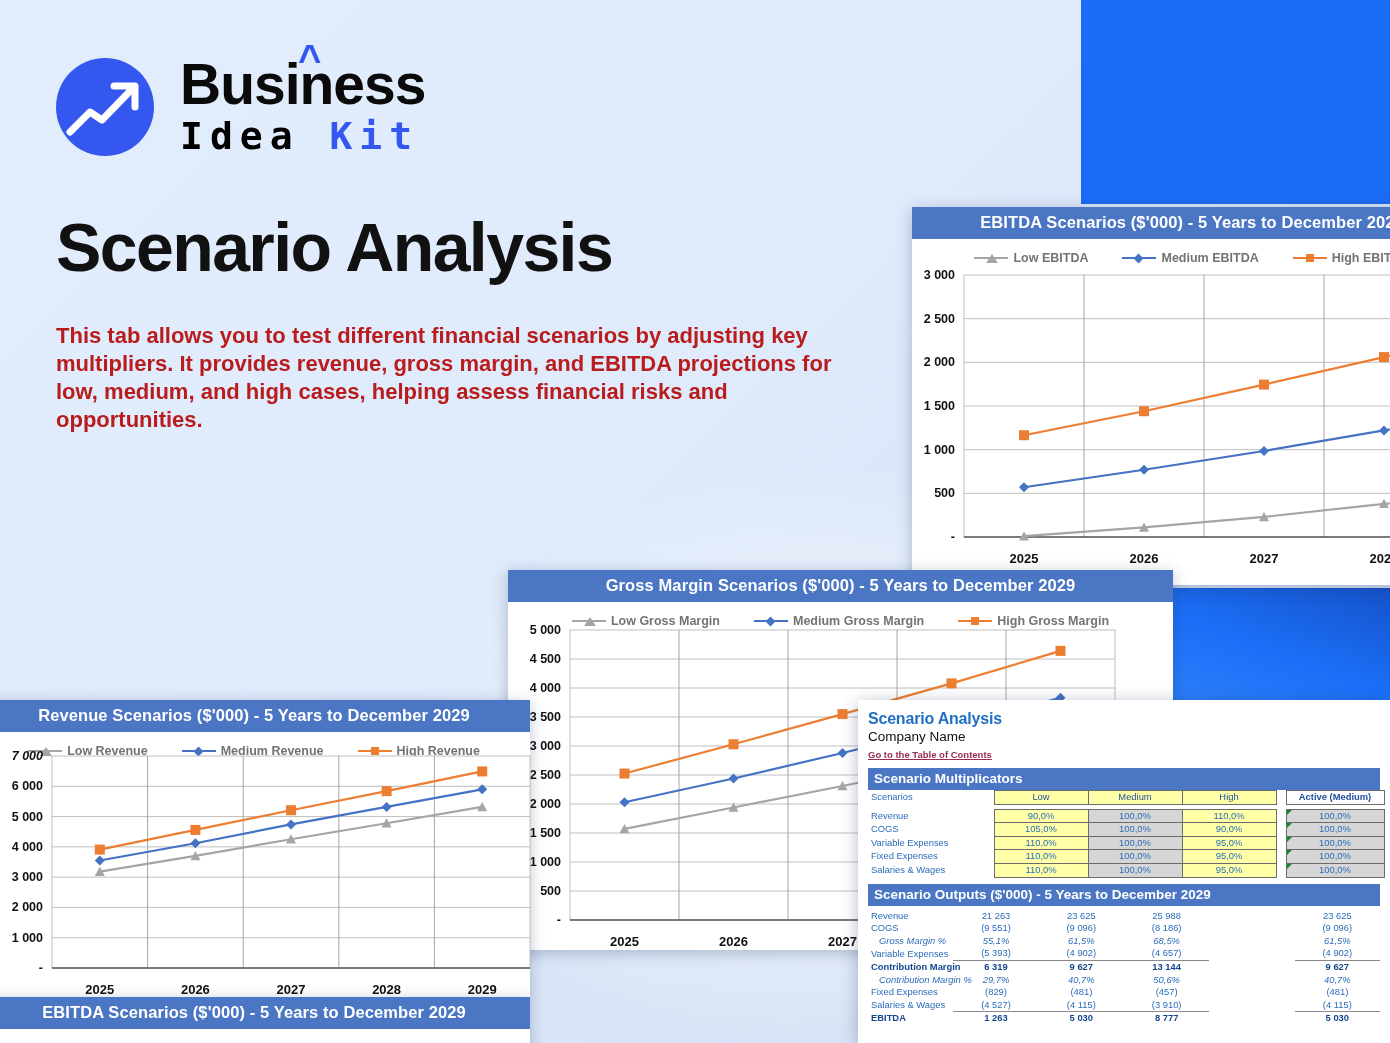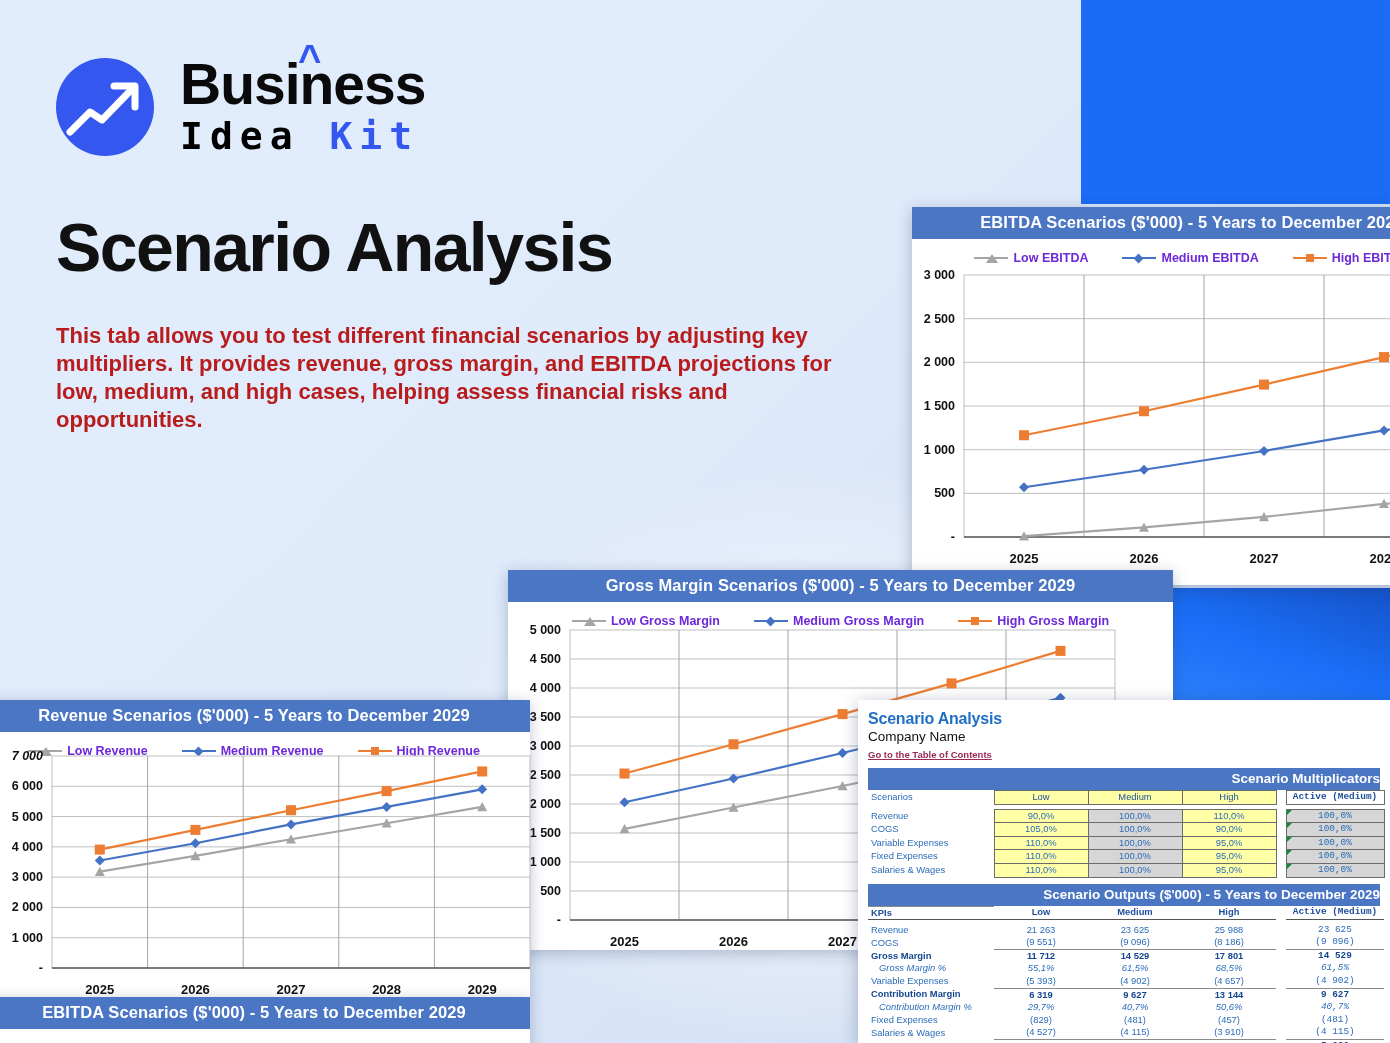--- a/index.html
+++ b/index.html
@@ -33,45 +33,45 @@
   #page-title{ position:absolute; left:56px; top:208px; font-size:68px; font-weight:bold;
       letter-spacing:-1.6px; color:#111; }
   #page-description{ position:absolute; left:56px; top:322px; width:800px; font-size:22px;
       font-weight:bold; line-height:1.27; color:#b91c1c; }
 
   
   .chart-card{ position:absolute; background:#fff; box-shadow:0 3px 14px rgba(40,60,100,.30); }
   .chart-title{ background:#4a76c4; color:#fff; font-size:16.5px; font-weight:bold; text-align:center;
       padding:6px 0 7px; letter-spacing:.1px; white-space:nowrap; }
   .chart-legend{ display:flex; justify-content:center; gap:34px; padding:12px 0 4px; }
-  .legend-item{ display:flex; align-items:center; gap:5px; font-size:12.5px; font-weight:bold; color:#6d28d9; white-space:nowrap; }
+  .legend-item{ display:flex; align-items:center; gap:5px; font-size:12.5px; font-weight:bold; color:#737373; white-space:nowrap; }
   .legend-swatch{ width:34px; height:10px; position:relative; }
   .legend-swatch .bar{ position:absolute; top:4px; left:0; width:34px; height:2.4px; }
   .legend-swatch .mk{ position:absolute; left:12px; top:0px; width:10px; height:10px; }
   .mk.tri{ width:0; height:0; border-left:6px solid transparent; border-right:6px solid transparent; }
   .mk.dia{ transform:rotate(45deg); }
 
   .plot-wrap{ position:relative; }
   .ylabel{ position:absolute; font-size:12.5px; font-weight:bold; color:#111; white-space:nowrap; transform:translateY(-50%); }
   .xlabel{ position:absolute; font-size:13px; font-weight:bold; color:#111; transform:translateX(-50%); white-space:nowrap; }
 
   
   #spreadsheet-panel{ position:absolute; left:858px; top:700px; width:532px; height:343px;
       background:#fff; box-shadow:0 3px 16px rgba(30,50,90,.33); overflow:hidden; padding:10px 0 0 10px; }
   #ss-title{ color:#1f6fc4; font-size:16px; font-weight:bold; letter-spacing:-.2px;}
   #ss-company{ color:#111; font-size:13.5px; font-weight:normal; margin-top:1px;}
   #ss-toc-link{ color:#9b2b55; font-size:9.5px; font-weight:bold; text-decoration:underline; margin-top:0px; display:inline-block;}
-  .ss-banner{ background:#4a76c4; color:#fff; font-weight:bold; font-size:13.5px; text-align:right;
-      padding:3px 0 4px; margin-top:6px; width:512px; }
+  .ss-banner{ background:#4a76c4; color:#fff; font-weight:bold; font-size:13.5px; text-align:left;
+      padding:3px 6px 4px; margin-top:6px; width:512px; }
   table.ss{ border-collapse:collapse; font-size:9.4px; color:#2b6cb9; width:512px; table-layout:fixed;}
   table.ss td{ padding:0 3px; height:12.6px; line-height:12.6px; white-space:nowrap; }
   .c-name{ width:126px; text-align:left; }
   .c-val{ width:94px; text-align:center; }
   .c-gap{ width:10px; }
-  .c-act{ width:98px; text-align:center;font-family:Liberation Mono, monospace; }
+  .c-act{ width:98px; text-align:center; }
   .hdr-cell{ font-weight:bold; color:#1f4e9c; text-align:center; }
   .yellow{ background:#ffffa8; border:1.4px solid #6b6b6b; font-weight:normal; }
   .grey{ background:#d6d6d6; border:1.4px solid #6b6b6b; }
   .actcell{ background:#d6d6d6; border:1.4px solid #6b6b6b; position:relative; }
   .actcell .flag{ position:absolute; left:0; top:0; width:0; height:0;
       border-top:5px solid #0a8f2c; border-right:5px solid transparent; }
   .bold{ font-weight:bold; color:#14468f; }
   .ital{ font-style:italic; }
   .ul-top{ border-top:1.3px solid #8a8a8a; }
 </style>
@@ -406,55 +406,39 @@
       <td class="c-gap"></td>
       <td class="c-act actcell"><span class="flag"></span>100,0%</td>
         </tr>
       </tbody>
     </table>
 
   <div class="ss-banner">Scenario Outputs ($'000) - 5 Years to December 2029</div>
   <table class="ss" id="tbl-outputs">
       <tbody>
         <tr>
-    <td class="c-name hdr-cell ul-top" style="text-align:left;border-bottom:1.3px solid #555">KPIs</td>
-          <td class="c-val hdr-cell" style="border-bottom:1.3px solid #555">Low</td>
-          <td class="c-val hdr-cell" style="border-bottom:1.3px solid #555">Medium</td>
-          <td class="c-val hdr-cell" style="border-bottom:1.3px solid #555">High</td>
-          <td class="c-gap"></td>
-      <td class="c-act hdr-cell" style="border-bottom:1.3px solid #555">Active (Medium)</td>
-        </tr>
-        <tr>
           <td style="height:4px"></td>
         </tr>
         <tr>
       <td class="c-name " style="">Revenue</td>
       <td class="c-val " style="">21 263</td>
       <td class="c-val " style="">23 625</td>
       <td class="c-val " style="">25 988</td>
       <td class="c-gap"></td>
       <td class="c-act " style="">23 625</td>
         </tr>
         <tr>
       <td class="c-name " style="">COGS</td>
       <td class="c-val " style="">(9 551)</td>
       <td class="c-val " style="">(9 096)</td>
       <td class="c-val " style="">(8 186)</td>
       <td class="c-gap"></td>
       <td class="c-act " style="">(9 096)</td>
         </tr>
         <tr>
-      <td class="c-name bold" style="">Gross Margin</td>
-      <td class="c-val bold" style="border-top:1.2px solid #8a8a8a;">11 712</td>
-      <td class="c-val bold" style="border-top:1.2px solid #8a8a8a;">14 529</td>
-      <td class="c-val bold" style="border-top:1.2px solid #8a8a8a;">17 801</td>
-      <td class="c-gap"></td>
-      <td class="c-act bold" style="border-top:1.2px solid #8a8a8a;">14 529</td>
-        </tr>
-        <tr>
       <td class="c-name ital" style="padding-left:11px;">Gross Margin %</td>
       <td class="c-val ital" style="">55,1%</td>
       <td class="c-val ital" style="">61,5%</td>
       <td class="c-val ital" style="">68,5%</td>
       <td class="c-gap"></td>
       <td class="c-act ital" style="">61,5%</td>
         </tr>
         <tr>
       <td class="c-name " style="">Variable Expenses</td>
       <td class="c-val " style="">(5 393)</td>

